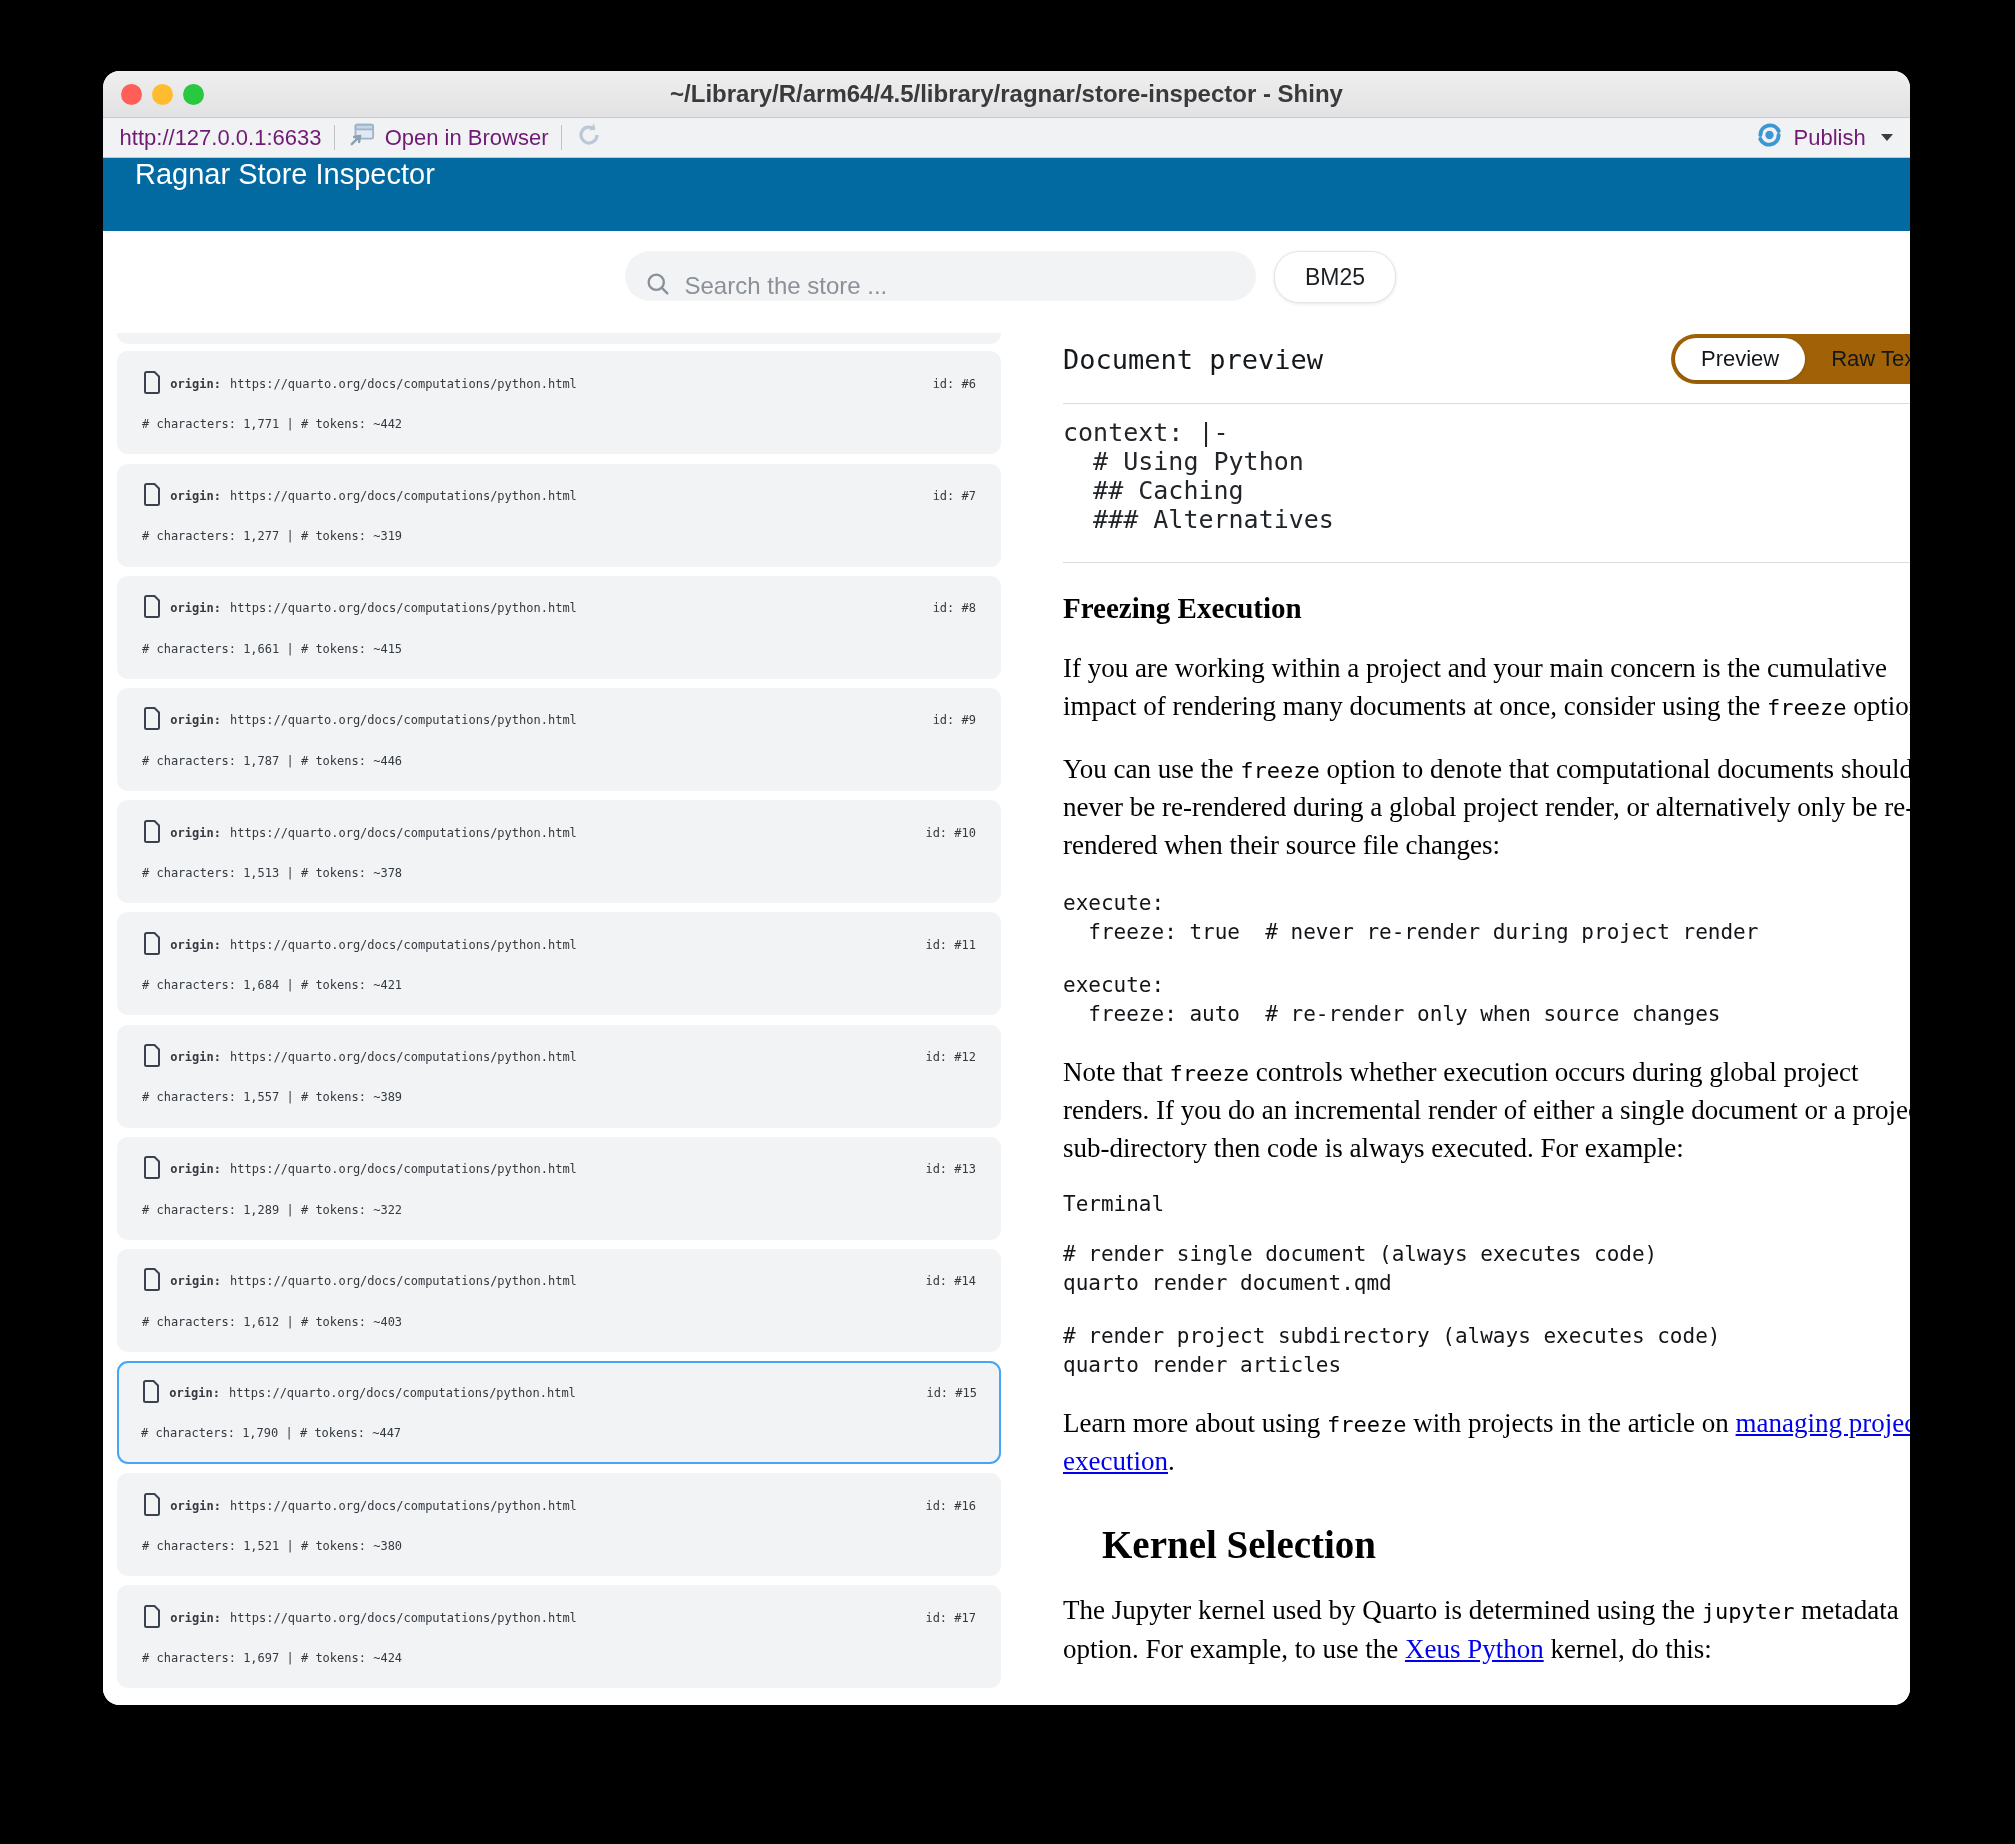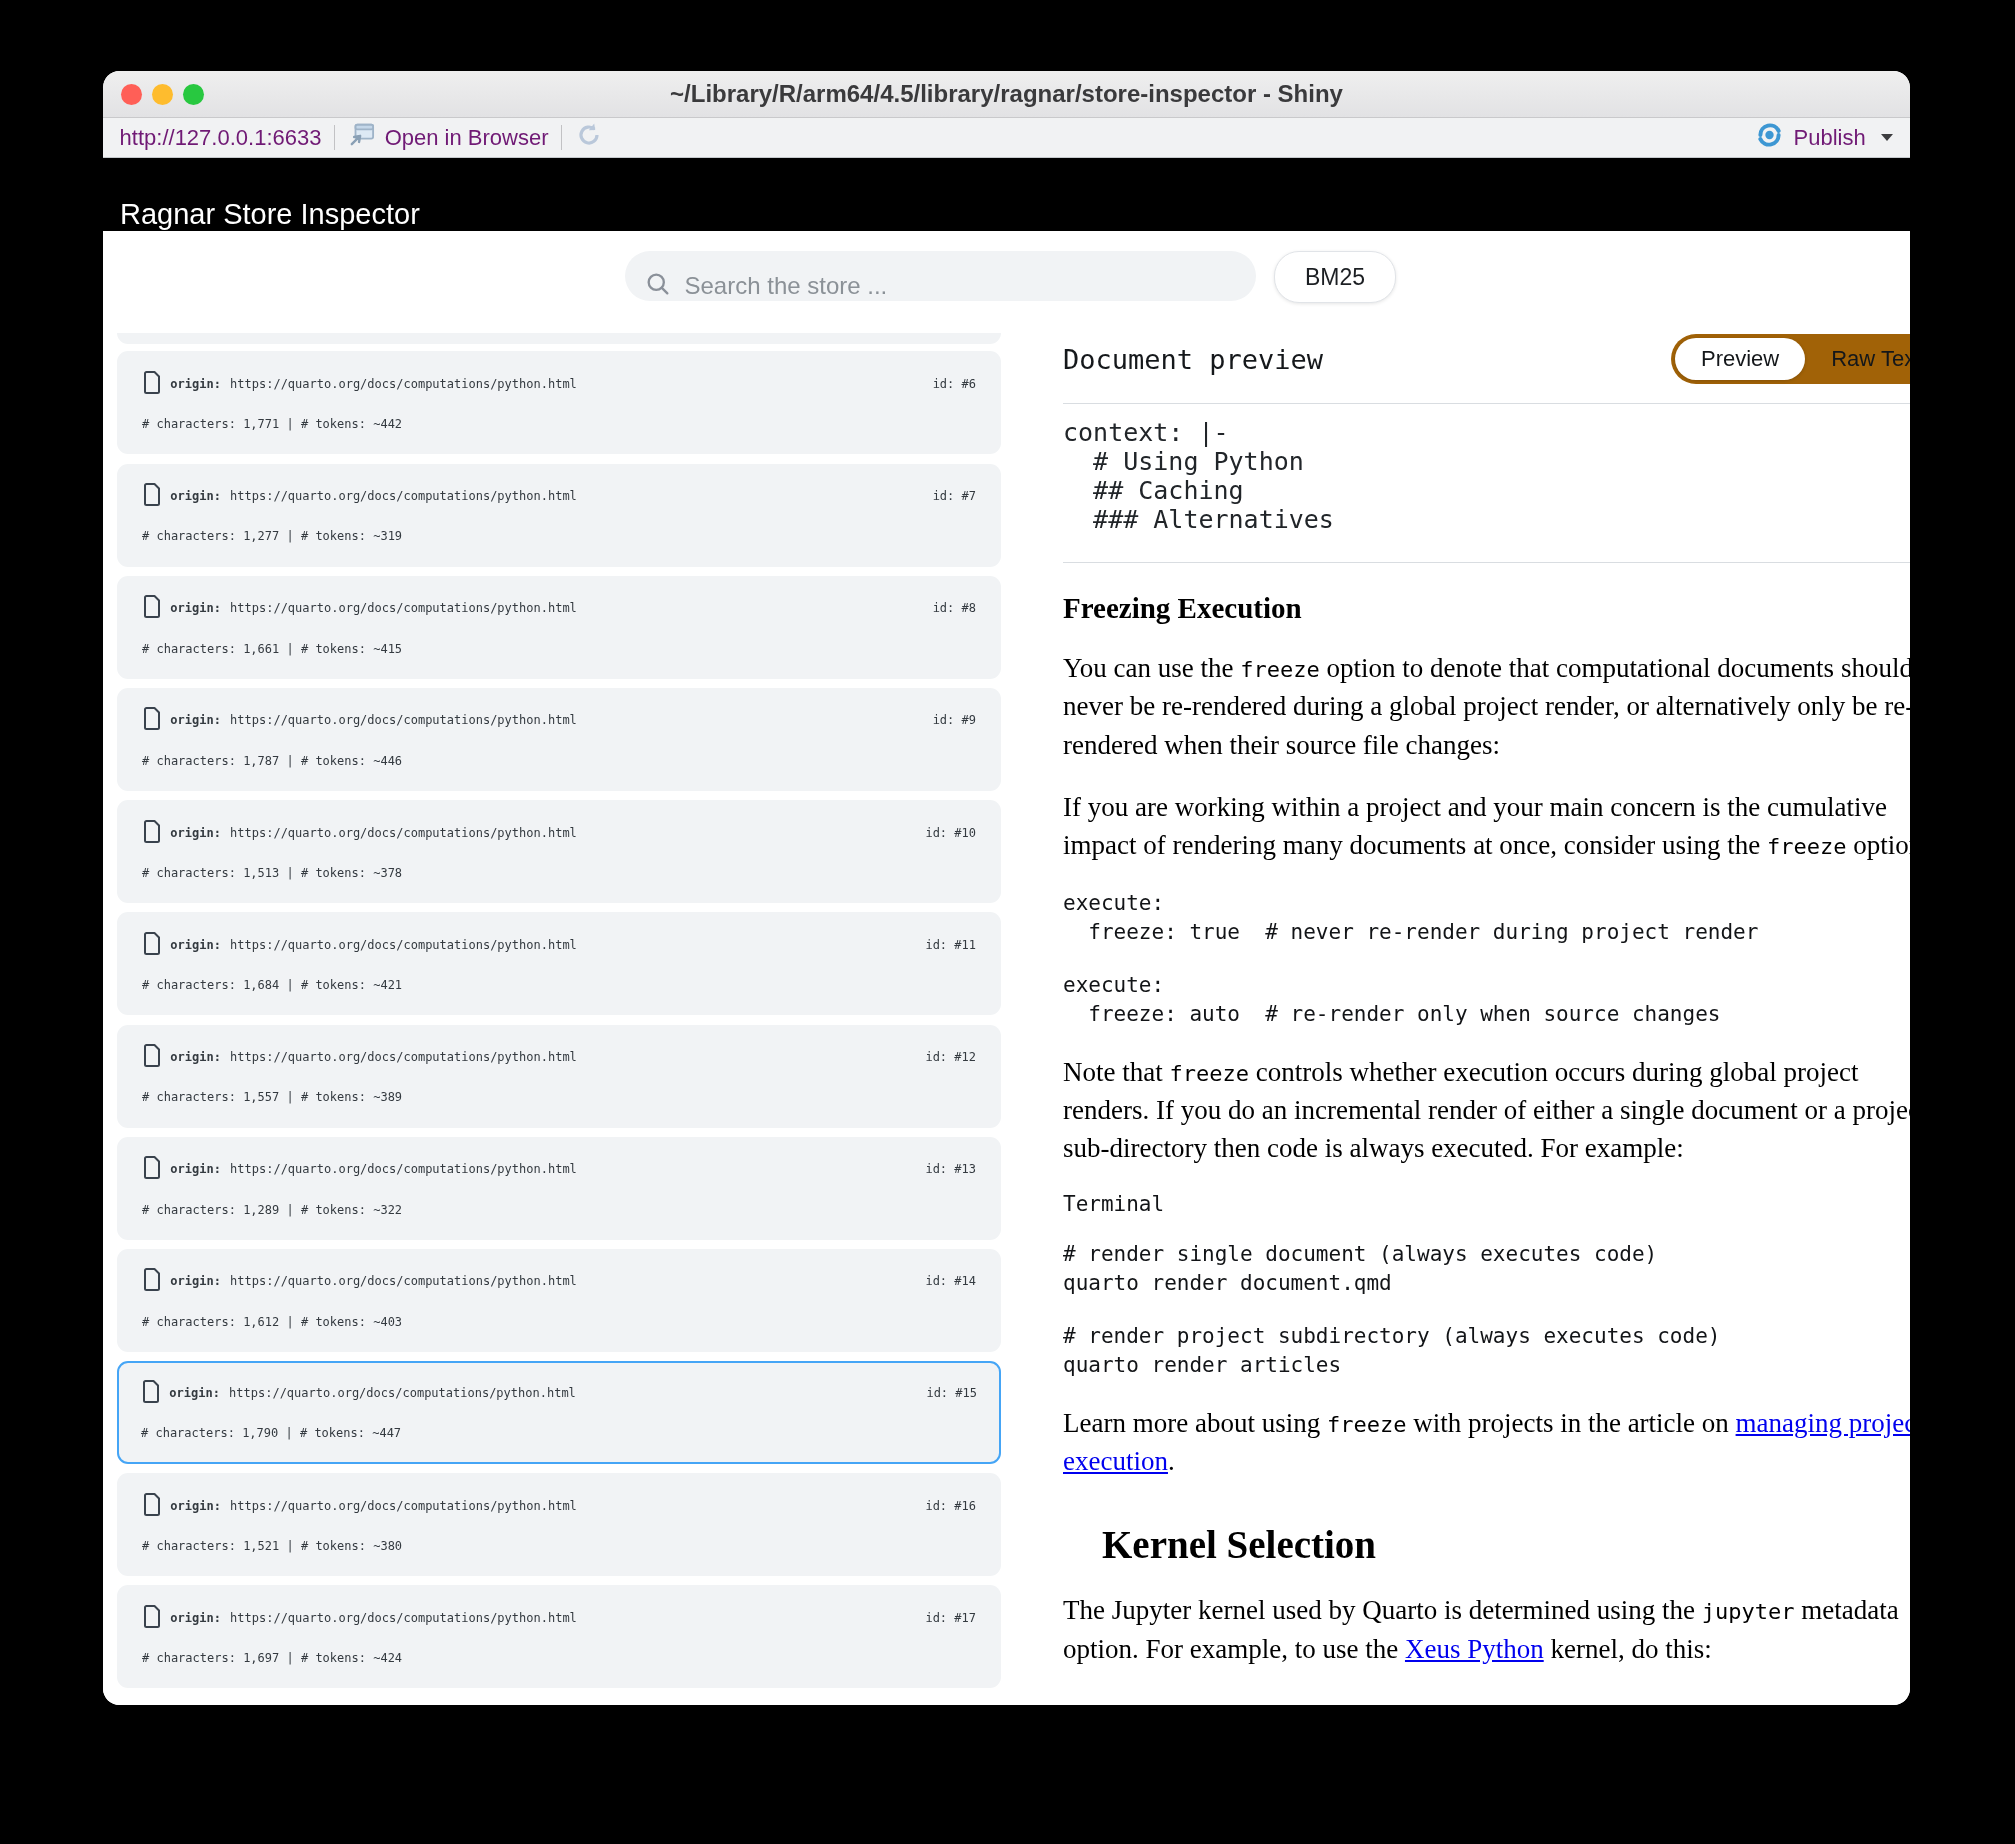--- a/index.html
+++ b/index.html
@@ -14,21 +14,21 @@
   .light.red{background:#ff5f57;}.light.yellow{background:#febc2e;}.light.green{background:#28c840;}
   .title-text{font-size:24px;font-weight:bold;color:#3a3a3c;}
   .toolbar{height:40px;background:#f1f2f3;border-bottom:0.9px solid #c5c9cc;display:flex;align-items:center;
     padding:0 16.6px;gap:13px;font-size:22px;color:#701a75;box-sizing:border-box;}
   .sep{width:0.9px;height:25px;background:#c2c2c4;}
   .tb-group{display:flex;align-items:center;gap:8.3px;}
   .spacer{flex:1;}
   .caret{width:0;height:0;border-left:6.5px solid transparent;border-right:6.5px solid transparent;
     border-top:7.4px solid #3d3d3f;margin-left:7.4px;}
   
-  .appbar{height:73px;background:#000000;display:flex;align-items:flex-end;padding:0 17px;
+  .appbar{height:73px;background:#0369a1;display:flex;align-items:flex-start;padding:0 32px;
     color:#fff;font-size:29px;box-sizing:border-box;}
   .content{position:relative;height:1474px;background:#fff;}
   
   .searchbar{position:absolute;left:522px;top:20px;width:631px;height:50px;background:#f1f3f5;
     border-radius:25px;display:flex;align-items:flex-end;padding:0 18.5px;gap:11px;box-sizing:border-box;}
   .searchbar input{border:none;background:transparent;outline:none;font-size:24px;color:#333;width:100%;
     font-family:"Liberation Sans",sans-serif;}
   .searchbar input::placeholder{color:#8b9197;}
   .bm25{position:absolute;left:1171px;top:20px;width:120px;height:50px;background:#fff;
     border:1.8px solid #e1e4e8;border-radius:25px;font-size:23px;font-weight:500;color:#1c1f23;
@@ -300,22 +300,22 @@
           </div>
       </div>
       <hr class="pv-hr">
       <pre class="pv-context">context: |-
   # Using Python
   ## Caching
   ### Alternatives</pre>
       <hr class="pv-hr">
       <div class="pv-body">
           <div class="pv-h4">Freezing Execution</div>
+          <p class="pv-p"><span>If you are working within a project and your main concern is the cumulative impact of rendering many documents at once, consider using the </span><code>freeze</code><span> option.</span></p>
           <p class="pv-p"><span>You can use the </span><code>freeze</code><span> option to denote that computational documents should never be re-rendered during a global project render, or alternatively only be re-rendered when their source file changes:</span></p>
-          <p class="pv-p"><span>If you are working within a project and your main concern is the cumulative impact of rendering many documents at once, consider using the </span><code>freeze</code><span> option.</span></p>
           <pre class="pv-pre">execute:
   freeze: true  # never re-render during project render</pre>
           <pre class="pv-pre">execute:
   freeze: auto  # re-render only when source changes</pre>
           <p class="pv-p"><span>Note that </span><code>freeze</code><span> controls whether execution occurs during global project renders. If you do an incremental render of either a single document or a project sub-directory then code is always executed. For example:</span></p>
           <div class="pv-codelabel">Terminal</div>
           <pre class="pv-pre"># render single document (always executes code)
 quarto render document.qmd</pre>
           <pre class="pv-pre"># render project subdirectory (always executes code)
 quarto render articles</pre>

